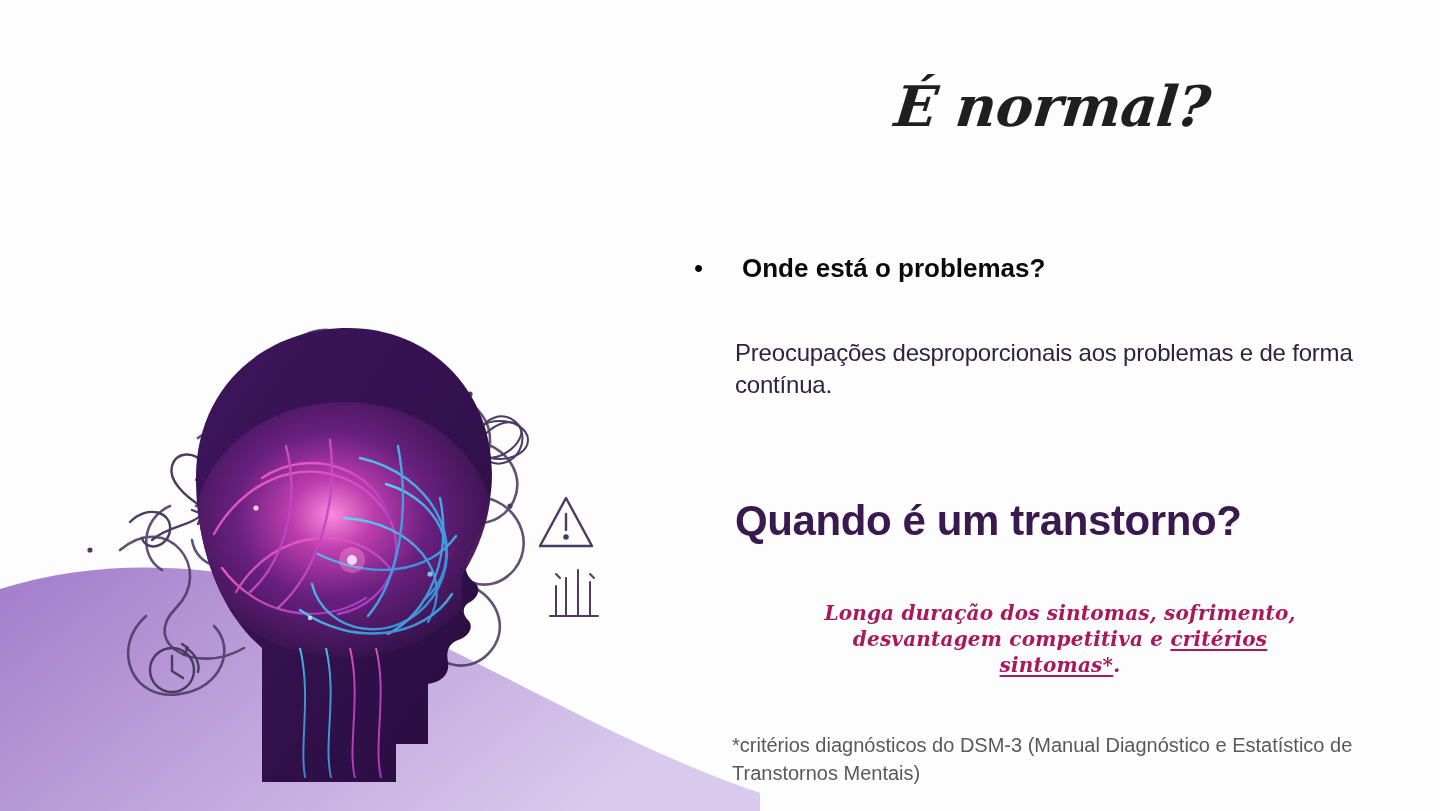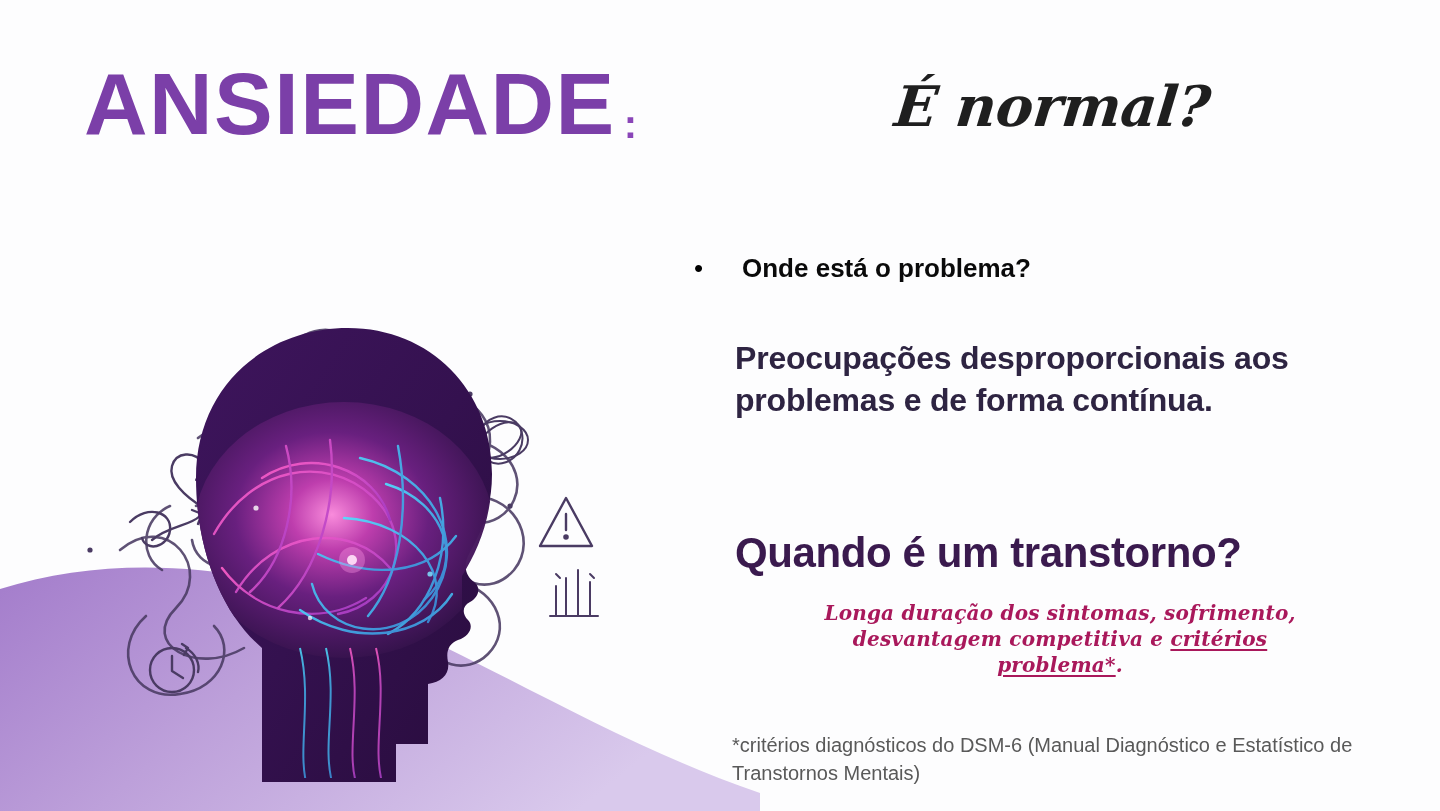--- a/index.html
+++ b/index.html
@@ -101,38 +101,37 @@
     color: #0a0a0a;
     line-height: 1;
   }
 
   .body-paragraph {
     position: absolute;
     left: 735px;
     top: 337px;
     width: 680px;
     font-family: "Liberation Sans", sans-serif;
-    font-size: 32px;
-    font-weight: 700;
+    font-size: 24px;
+    font-weight: 400;
     color: #2e2442;
     line-height: 1.32;
     letter-spacing: -0.2px;
   }
 
   .section-heading {
     position: absolute;
     left: 735px;
     top: 500px;
     font-family: "Liberation Sans", sans-serif;
     font-size: 42px;
     font-weight: 700;
     color: #3a1a4e;
     line-height: 1;
     letter-spacing: -0.4px;
-    margin-top: 32px;
   }
 
   .script-block {
     position: absolute;
     left: 760px;
     top: 600px;
     width: 600px;
     text-align: center;
     font-family: "DejaVu Serif", serif;
     font-style: italic;
@@ -331,36 +330,32 @@
 
         <circle cx="352" cy="382" r="5" fill="#ffffff" opacity="0.95"></circle>
         <circle cx="352" cy="382" r="13" fill="#ff9ae8" opacity="0.35"></circle>
         <circle cx="256" cy="330" r="2.6" fill="#ffffff" opacity="0.8"></circle>
         <circle cx="430" cy="396" r="2.6" fill="#7fe2ff" opacity="0.85"></circle>
         <circle cx="310" cy="440" r="2.2" fill="#ffffff" opacity="0.7"></circle>
       </g>
     </svg>
   </div>
 
-  <div class="title-row">
-    <span class="title-main">ANSIEDADE</span>
-    <span class="title-colon">:</span>
-  </div>
   <div class="title-script">É normal?</div>
 
   <div class="bullet-row">
     <span class="bullet-dot">•</span>
-    <span class="bullet-text">Onde está o problema?</span>
+    <span class="bullet-text">Onde está o problemas?</span>
   </div>
 
   <div class="body-paragraph">Preocupações desproporcionais aos problemas e de forma contínua.</div>
 
   <div class="section-heading">Quando é um transtorno?</div>
 
   <div class="script-block">
     <span>Longa duração dos sintomas, sofrimento,</span><br>
     <span>desvantagem competitiva e </span><span class="underlined">critérios</span><br>
-    <span class="underlined">problema*</span><span>.</span>
+    <span class="underlined">sintomas*</span><span>.</span>
   </div>
 
-  <div class="footnote">*critérios diagnósticos do DSM-6 (Manual Diagnóstico e Estatístico de Transtornos Mentais)</div>
+  <div class="footnote">*critérios diagnósticos do DSM-3 (Manual Diagnóstico e Estatístico de Transtornos Mentais)</div>
 
 </div>
 
 </body></html>

